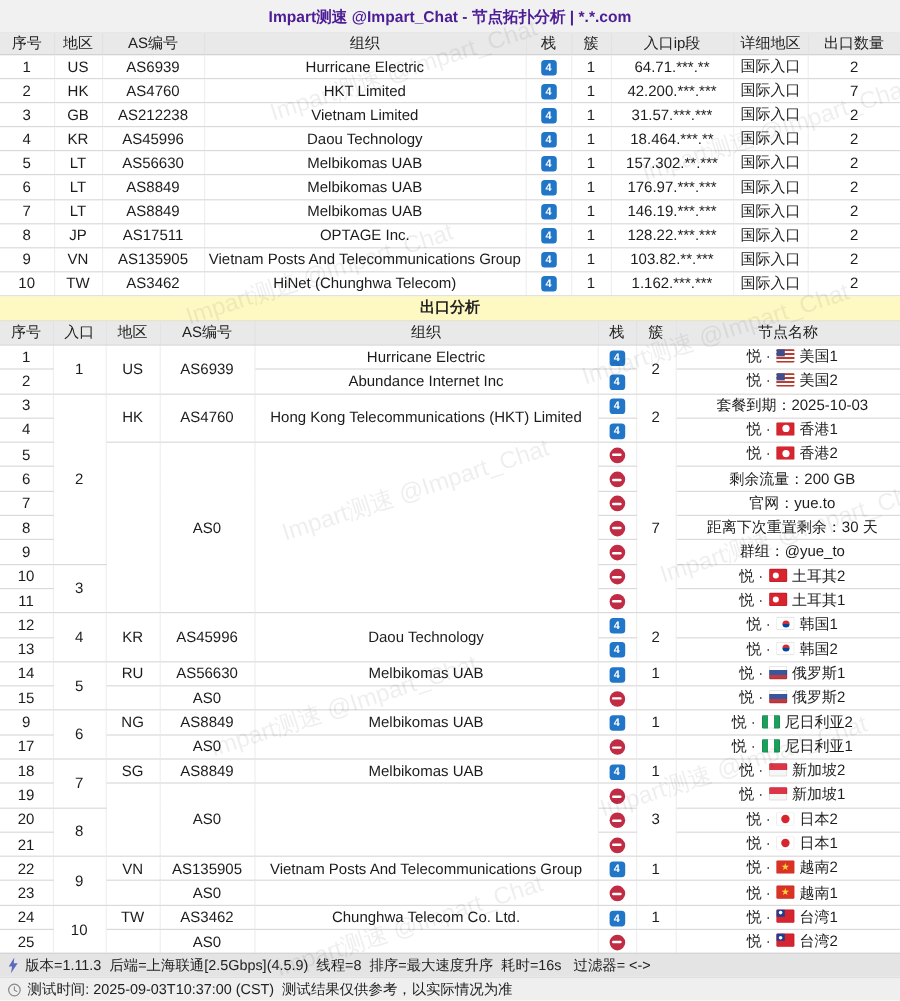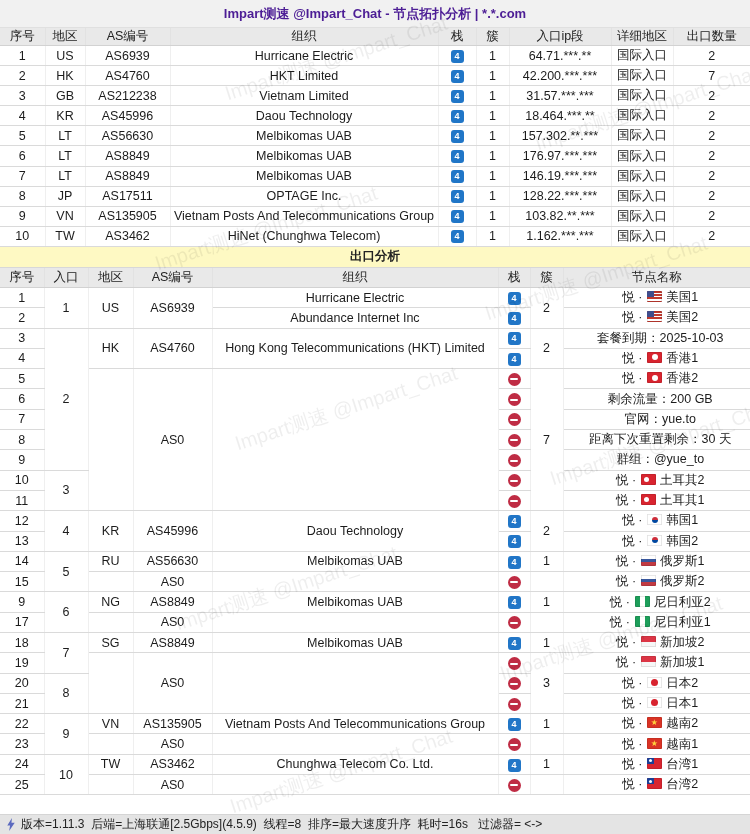--- a/index.html
+++ b/index.html
@@ -462,14 +462,21 @@
       </tbody>
   </table>
 
   <div class="footer">
     <div class="foot-line foot1">
       <svg width="10" height="13" viewBox="0 0 10 14">
           <path d="M6 0 L1 8 H4 L3 14 L9 5 H5.5 Z" fill="#5b6abf"></path>
         </svg>
       <span>版本=1.11.3  后端=上海联通[2.5Gbps](4.5.9)  线程=8  排序=最大速度升序  耗时=16s   过滤器= &lt;-&gt;</span>
     </div>
+    <div class="foot-line foot2">
+      <svg width="12" height="12" viewBox="0 0 14 14">
+          <circle cx="7" cy="7" r="5.6" fill="none" stroke="#8a8a8a" stroke-width="1.2"></circle>
+          <path d="M7 4 v3.2 l2.3 1.2" stroke="#8a8a8a" stroke-width="1.1" fill="none" stroke-linecap="round"></path>
+        </svg>
+      <span>测试时间: 2025-09-03T10:37:00 (CST)  测试结果仅供参考，以实际情况为准</span>
+    </div>
   </div>
 </div>
 
 </body></html>

